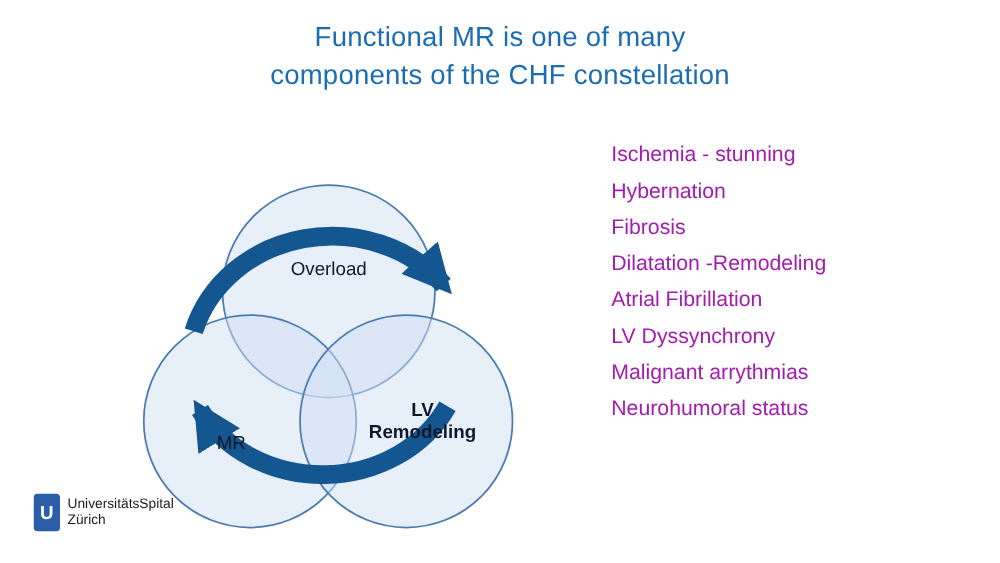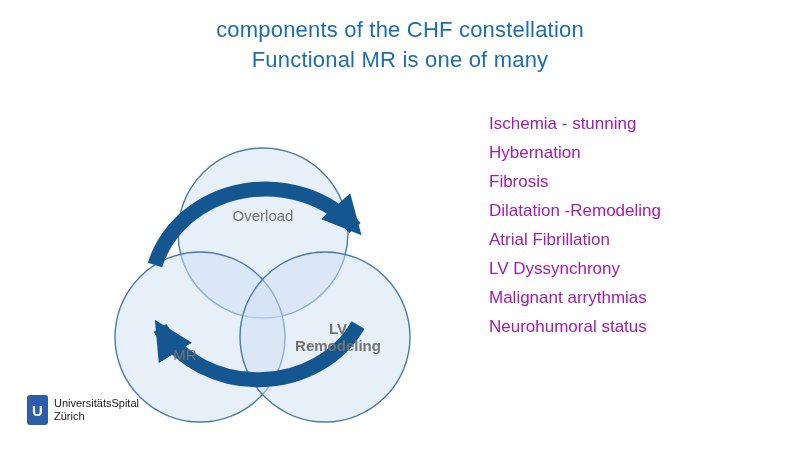--- a/index.html
+++ b/index.html
@@ -24,21 +24,21 @@
     font-weight: 400;
     letter-spacing: 0.2px;
   }
   .venn-svg {
     position: absolute;
     left: 100px;
     top: 130px;
   }
   .venn-label {
     position: absolute;
-    color: #737373;
+    color: #0f172a;
     font-size: 15px;
     text-align: center;
     line-height: 17px;
   }
   .label-overload { left: 203px; top: 207px; width: 120px; }
   .label-mr       { left: 150px; top: 346px; width: 70px;  }
   .label-lv       { left: 278px; top: 320px; width: 120px; font-weight: bold; }
   .components-list {
     position: absolute;
     left: 489px;
@@ -75,22 +75,22 @@
     font-size: 11px;
     line-height: 13px;
   }
 </style>
 </head>
 <body>
 
 <div class="slide">
 
   <div class="title">
+    <div>Functional MR is one of many</div>
     <div>components of the CHF constellation</div>
-    <div>Functional MR is one of many</div>
   </div>
 
   <svg class="venn-svg" width="330" height="300" viewBox="0 0 330 300">
     <defs>
       <marker id="arrowhead" viewBox="0 0 4 4" refX="3" refY="2" markerWidth="2.6" markerHeight="2.6" orient="auto" markerUnits="strokeWidth">
         <path d="M0,0 L4,2 L0,4 Z" fill="#14568f"></path>
       </marker>
     </defs>
 
     <circle cx="163" cy="103" r="85" fill="#cfe0f4" fill-opacity="0.5" stroke="#4a7ab0" stroke-width="1.4"></circle>

